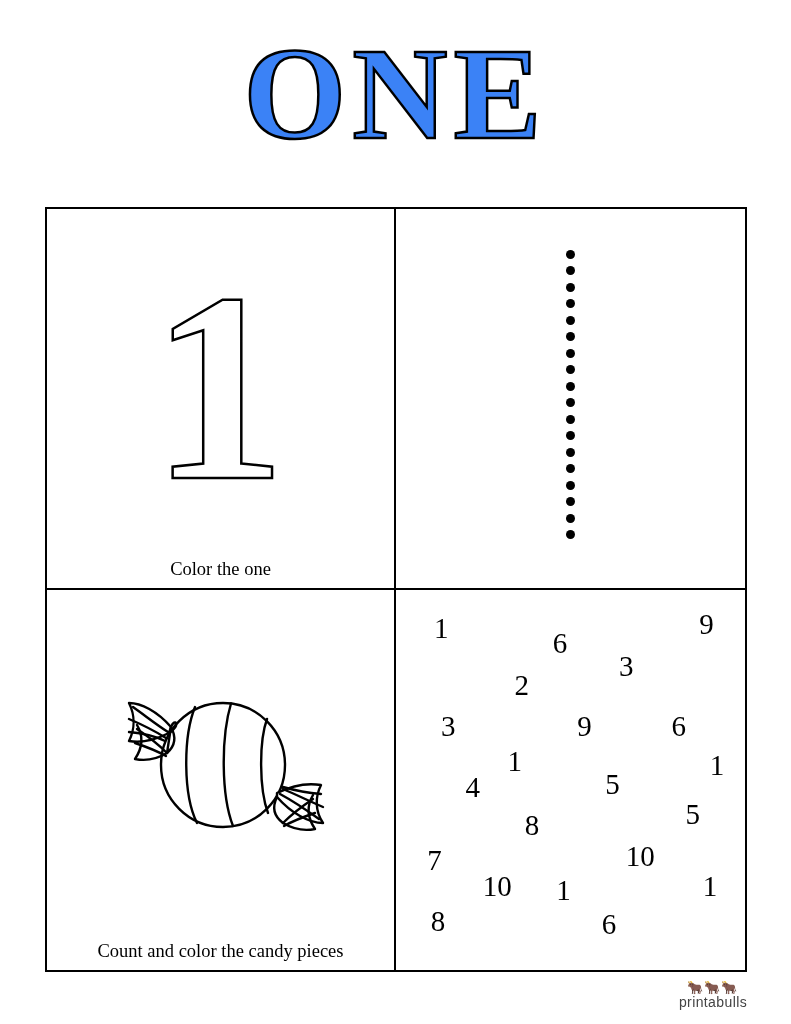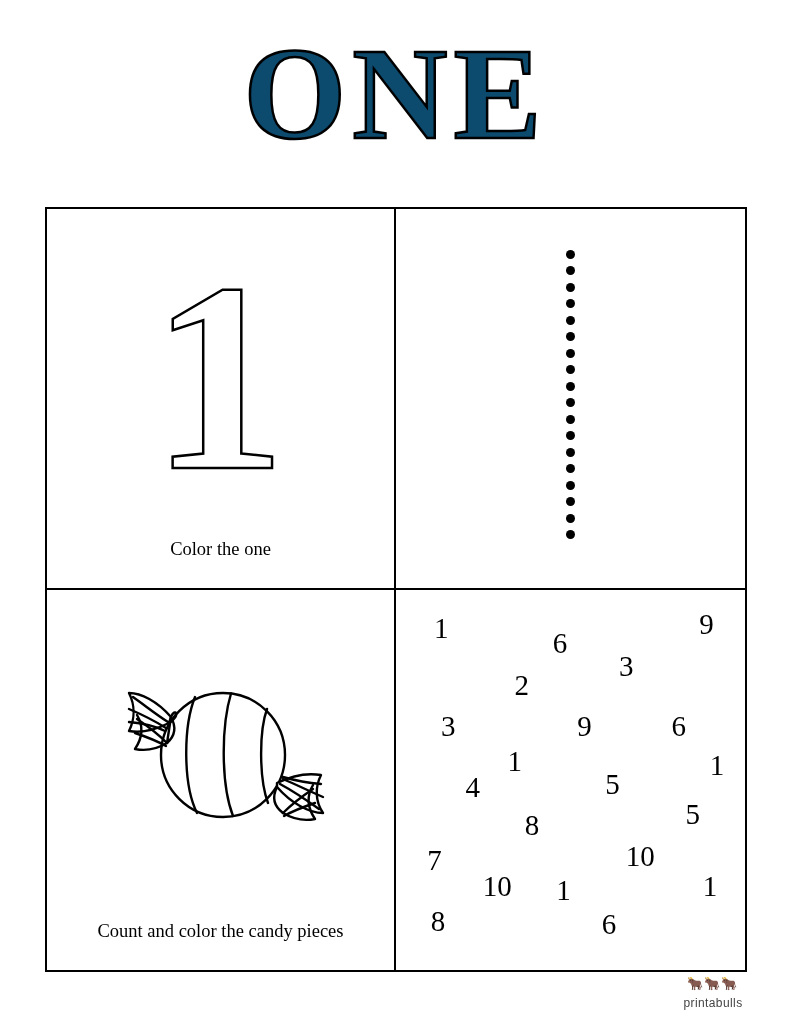--- a/index.html
+++ b/index.html
@@ -23,21 +23,21 @@
     left: 0;
     width: 791px;
     text-align: center;
   }
   .outline-title {
     font-family: "Liberation Serif", serif;
     font-size: 132px;
     font-weight: bold;
     letter-spacing: 6px;
     line-height: 1;
-    color: #0c4a6e;
+    color: #3b82f6;
     -webkit-text-stroke: 2.5px #000000;
     text-stroke: 2.5px #000000;
     display: inline-block;
   }
 
   
   .grid {
     position: absolute;
     left: 45px;
     top: 207px;
@@ -65,21 +65,21 @@
     flex: 1 1 auto;
     width: 100%;
     display: flex;
     align-items: center;
     justify-content: center;
     position: relative;
   }
   .cell-caption {
     flex: 0 0 auto;
     font-size: 18.5px;
-    padding-bottom: 28px;
+    padding-bottom: 8px;
     text-align: center;
     width: 100%;
   }
 
   
   .outline-num {
     font-family: "Liberation Serif", serif;
     font-size: 270px;
     font-weight: bold;
     line-height: 0.82;
@@ -136,24 +136,24 @@
     width: 80px;
   }
   .footer .mark {
     font-size: 13px;
     letter-spacing: 1px;
     line-height: 1;
     color: #111;
   }
   .footer .brand {
     font-family: "Liberation Sans", sans-serif;
-    font-size: 12px;
+    font-size: 14px;
     letter-spacing: 0.4px;
     color: #444;
-    margin-top: 6px;
+    margin-top: 0;
   }
 </style>
 </head>
 <body>
 
 <div class="title-wrap">
   <div class="outline-title">ONE</div>
 </div>
 
 <div class="grid">

